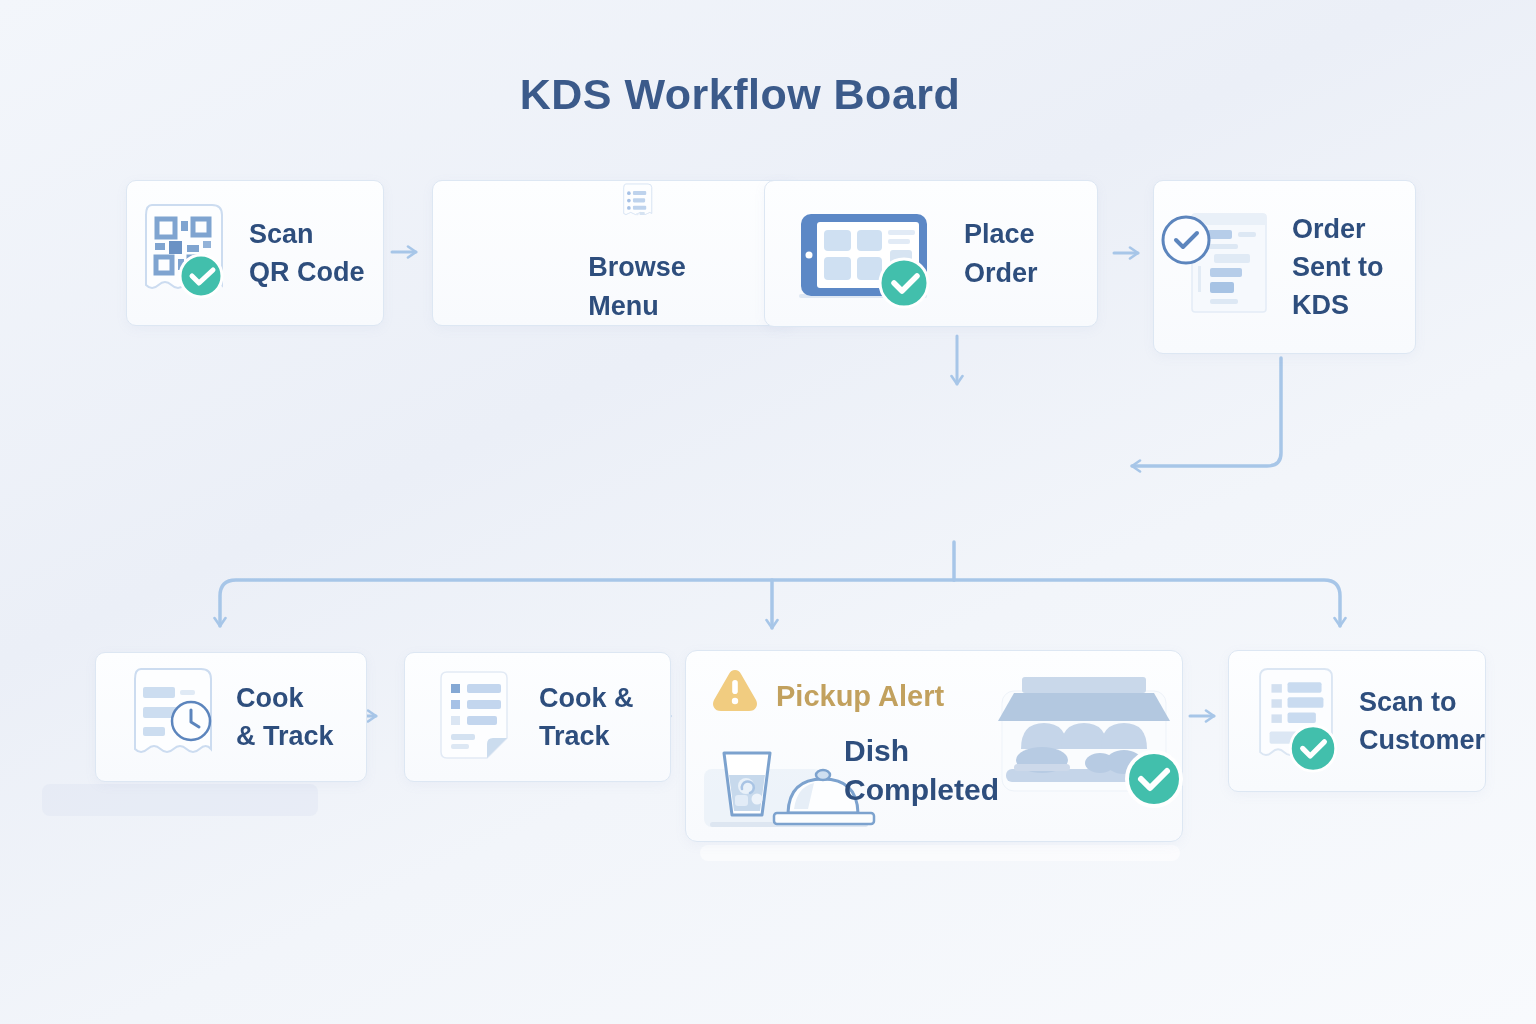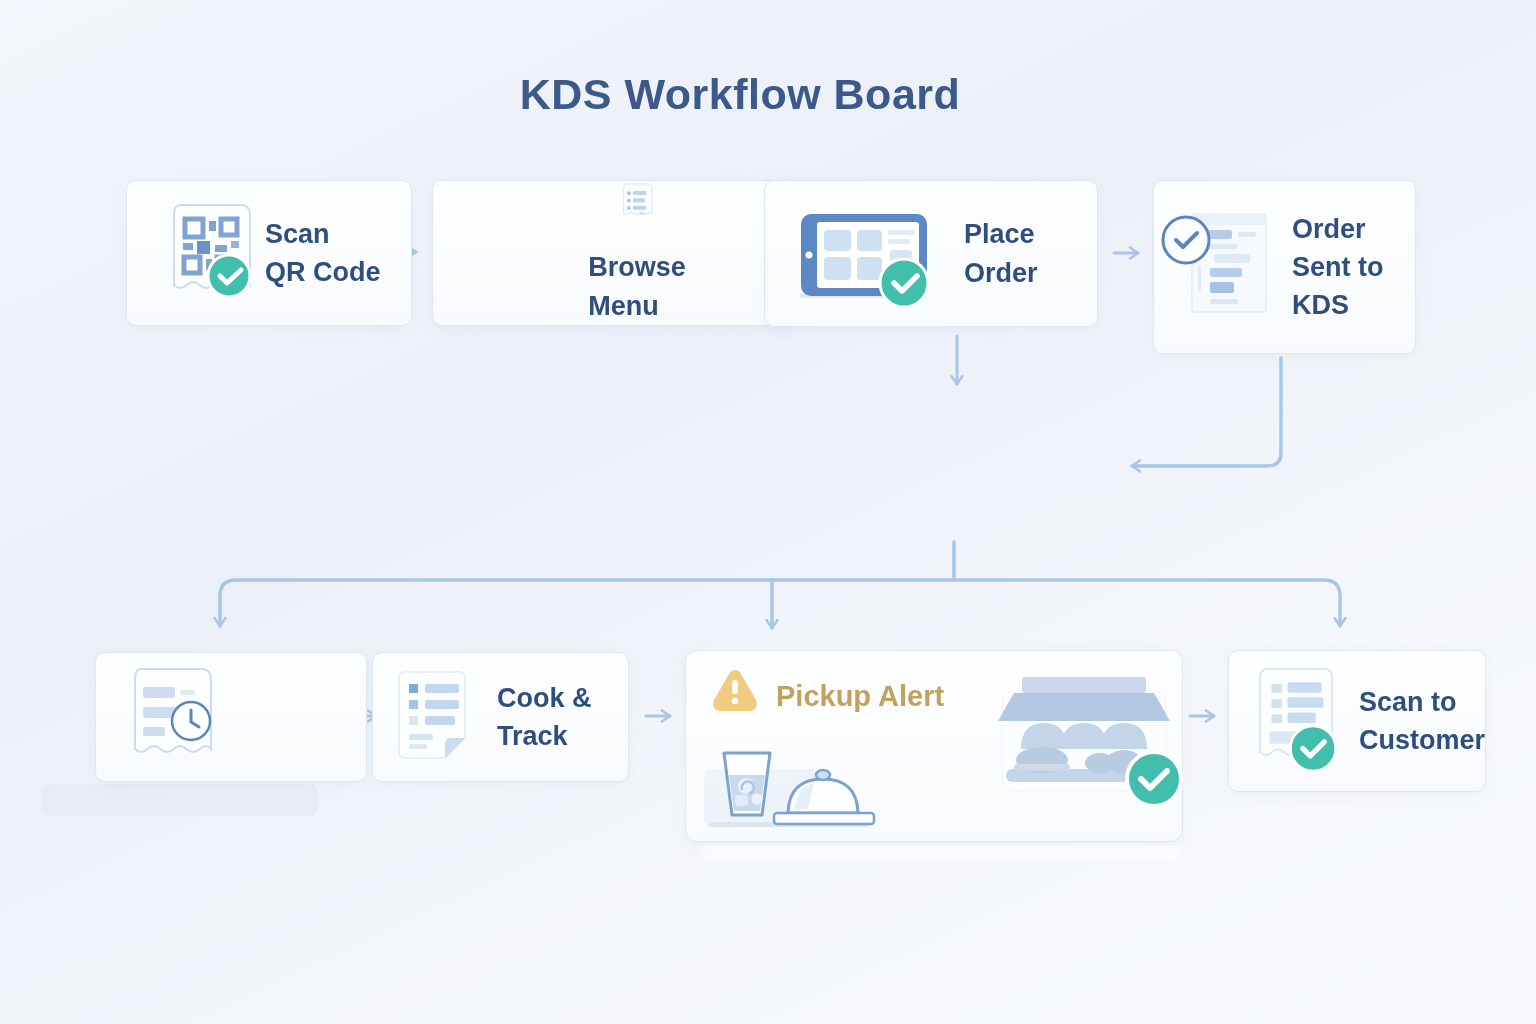--- a/index.html
+++ b/index.html
@@ -19,27 +19,27 @@
   .connectors{position:absolute;left:0;top:0;z-index:1;}
   .conn{stroke:var(--connector);fill:none;stroke-width:3;stroke-linecap:round;}
   .conn-thick{stroke-width:3.5;}
   .card{position:absolute;z-index:2;display:flex;align-items:center;
     background:linear-gradient(180deg,#fdfeff,#f8fafd);
     border:1.5px solid var(--card-border);border-radius:10px;
     box-shadow:0 3px 12px rgba(140,160,200,.07);}
   .label{font-size:27px;font-weight:600;color:var(--label-text);line-height:1.42;white-space:pre-line;}
   .badge-fill{fill:var(--check-badge);}
   .tri-fill{fill:var(--alert-triangle);}
-  #c1{left:126px;top:180px;width:256px;height:144px;padding-left:28px;}
+  #c1{left:126px;top:180px;width:256px;height:144px;gap:12px;}
   #c2{left:432px;top:180px;width:316px;height:144px;padding-left:46px;gap:26px;flex-direction:column;}
   #c3{left:764px;top:180px;width:306px;height:145px;padding-left:26px;gap:23px;}
   #c4{left:1153px;top:180px;width:257px;height:172px;padding-left:4px;gap:14px;}
   #c5{left:798px;top:404px;width:309px;height:133px;padding-left:24px;gap:34px;}
   #c6{left:95px;top:652px;width:250px;height:128px;padding-left:20px;gap:10px;}
-  #c7{left:372px;top:652px;width:247px;height:128px;padding-left:8px;gap:16px;}
+  #c7{left:404px;top:652px;width:247px;height:128px;padding-left:18px;gap:16px;}
   #c9{left:1228px;top:650px;width:240px;height:140px;padding-left:16px;gap:10px;}
   #c8{left:685px;top:650px;width:496px;height:190px;border-radius:12px;display:block;}
   .pickup-header{position:absolute;left:24px;top:16px;display:flex;align-items:flex-end;gap:16px;}
   .alert-text{font-size:29px;font-weight:600;color:var(--alert-text);}
   .pickup-illust{position:absolute;left:18px;top:88px;}
   .dish-label{position:absolute;left:158px;top:80px;font-size:30px;font-weight:600;
     color:var(--label-text);line-height:1.3;white-space:pre-line;}
   .case-illust{position:absolute;left:308px;top:10px;}
 </style>
 </head>
@@ -152,20 +152,22 @@
   <div class="card" id="c6">
     <svg width="110" height="112" viewBox="0 0 110 112">
       <path d="M25,8 H85 Q95,8 95,18 V88 Q90,82 83.5,88 Q77,94 70.5,88 Q64,82 57.5,88 Q51,94 44.5,88 Q38,82 31.5,88 Q25,94 19,88 V18 Q19,8 25,8 Z" fill="#fdfeff" stroke="#ccdcf0" stroke-width="2"></path>
       <rect x="27" y="26" width="32" height="11" rx="2" fill="#ccddf0"></rect>
       <rect x="64" y="29" width="15" height="5" rx="2" fill="#e0eaf5"></rect>
       <rect x="27" y="46" width="40" height="11" rx="2" fill="#ccddf0"></rect>
       <rect x="27" y="66" width="22" height="9" rx="2" fill="#ccddf0"></rect>
       <circle cx="75" cy="60" r="19" fill="#fdfeff" stroke="#5c85bd" stroke-width="2.5"></circle>
       <path d="M75,49 V61 L83,66" fill="none" stroke="#5c85bd" stroke-width="3" stroke-linecap="round" stroke-linejoin="round"></path>
     </svg>
+    <div class="label">Cook
+&amp; Track</div>
   </div>
 
   <div class="card" id="c7">
     <svg width="100" height="110" viewBox="0 0 100 110">
       <path d="M24,10 H78 Q84,10 84,16 V76 L64,96 H24 Q18,96 18,90 V16 Q18,10 24,10 Z" fill="#fdfeff" stroke="#e2eaf5" stroke-width="1.5"></path>
       <path d="M84,76 L64,96 V82 Q64,76 70,76 Z" fill="#cbdcee"></path>
       <rect x="28" y="22" width="9" height="9" fill="#84a8d4"></rect>
       <rect x="44" y="22" width="34" height="9" rx="2" fill="#c3d6ee"></rect>
       <rect x="28" y="38" width="9" height="9" fill="#a6c1e6"></rect>
       <rect x="44" y="38" width="34" height="9" rx="2" fill="#c3d6ee"></rect>
@@ -194,20 +196,22 @@
       <path d="M25,36 L30,72 H56 L61,36 Z" fill="#c7d9ec"></path>
       <circle cx="42" cy="47" r="8" fill="#e9f1f9"></circle>
       <rect x="31" y="56" width="13" height="11" rx="3" fill="#e2ecf7"></rect>
       <circle cx="53" cy="60" r="5.5" fill="#edf3fa"></circle>
       <path d="M38,50 a6,6 0 1 1 8,4" fill="none" stroke="#a9c4e4" stroke-width="2.5" stroke-linecap="round"></path>
       <path d="M84,74 Q85,40 119,40 Q153,40 154,74 Z" fill="#fdfeff" stroke="#7ca2ce" stroke-width="3" stroke-linejoin="round"></path>
       <path d="M90,70 Q93,48 110,44 L104,70 Z" fill="#e6eef7"></path>
       <ellipse cx="119" cy="36" rx="7" ry="5" fill="#cfdff0" stroke="#7ca2ce" stroke-width="2.5"></ellipse>
       <rect x="70" y="74" width="100" height="11" rx="3" fill="#fbfdfe" stroke="#7ca2ce" stroke-width="2.5"></rect>
     </svg>
+    <div class="dish-label">Dish
+Completed</div>
     <svg class="case-illust" width="195" height="150" viewBox="0 0 195 150">
       <rect x="8" y="30" width="164" height="100" rx="12" fill="#fafcfe" stroke="#eef3f9"></rect>
       <rect x="28" y="16" width="124" height="16" rx="3" fill="#c9d8ea"></rect>
       <path d="M20,32 H160 L176,60 H4 Z" fill="#b3c8e0"></path>
       <path d="M27,88 Q27,62 50,62 Q73,62 73,88 Z" fill="#c5d5e9"></path>
       <path d="M67,88 Q67,62 90,62 Q113,62 113,88 Z" fill="#c5d5e9"></path>
       <path d="M107,88 Q107,62 130,62 Q153,62 153,88 Z" fill="#c5d5e9"></path>
       <rect x="12" y="108" width="152" height="13" rx="6" fill="#c5d5e9"></rect>
       <ellipse cx="48" cy="99" rx="26" ry="13" fill="#b7cbe3"></ellipse>
       <rect x="20" y="103" width="56" height="7" rx="3.5" fill="#cdd9ea"></rect>

